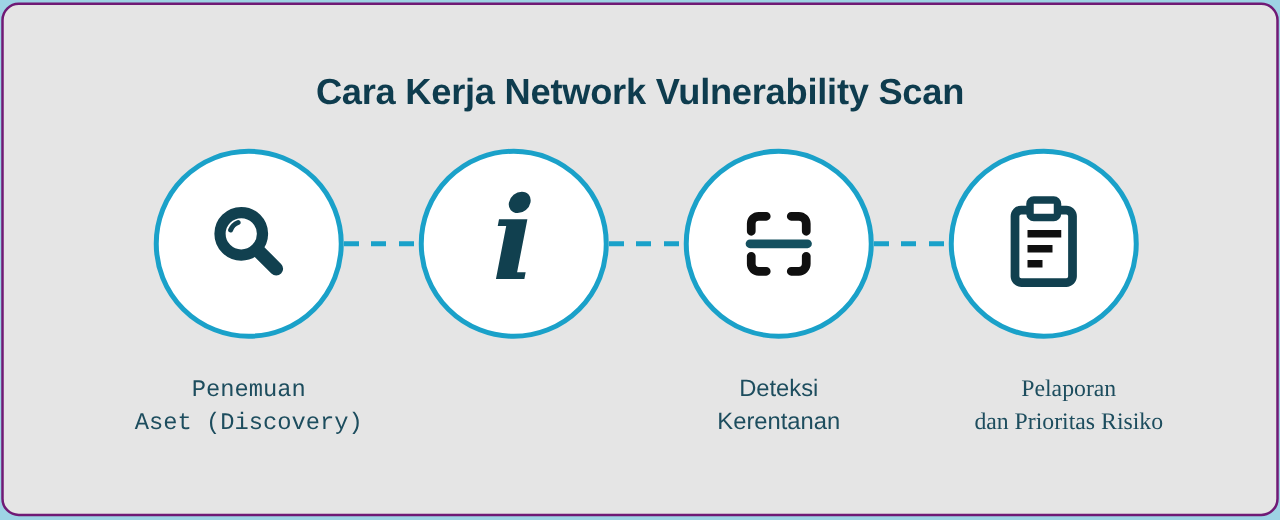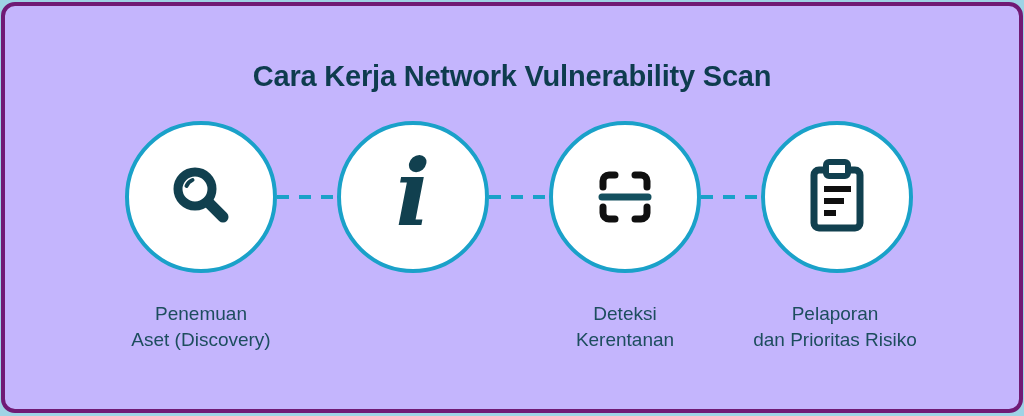--- a/index.html
+++ b/index.html
@@ -6,22 +6,22 @@
   body {
     width: 1024px; height: 416px;
     position: relative;
     background: #9ed3e5;
     font-family: "Liberation Sans", sans-serif;
     overflow: hidden;
   }
   .card {
     position: absolute;
     top: 2px; left: 1px; right: 1px; bottom: 3px;
-    background: #c4b5fd;
-    border: 4px solid #701a75;
+    background: #e5e5e5;
+    border: 2px solid #701a75;
     border-radius: 14px;
   }
   .title {
     position: absolute;
     top: 54px; left: 0; width: 100%;
     text-align: center;
     font-size: 29px;
     font-weight: bold;
     letter-spacing: -0.2px;
     color: #0e3c4e;
@@ -54,24 +54,24 @@
   .step-label {
     position: absolute;
     top: 295px;
     width: 280px;
     text-align: center;
     font-size: 19px;
     line-height: 1.38;
     color: #1d4d5e;
     white-space: pre-line;
   }
-  .label-1 { left: 56px; }
+  .label-1 { left: 56px; font-family: Liberation Mono, monospace; }
   .label-2 { left: 268px; }
   .label-3 { left: 480px; text-align: center; }
-  .label-4 { left: 690px; }
+  .label-4 { left: 712px; font-family: Liberation Serif, serif; }
   .info-glyph {
     font-family: "DejaVu Serif", serif;
     font-style: italic;
     font-weight: bold;
     font-size: 92px;
     line-height: 1;
     color: #11404f;
     transform: translateY(-4px);
   }
   svg { display: block; }

